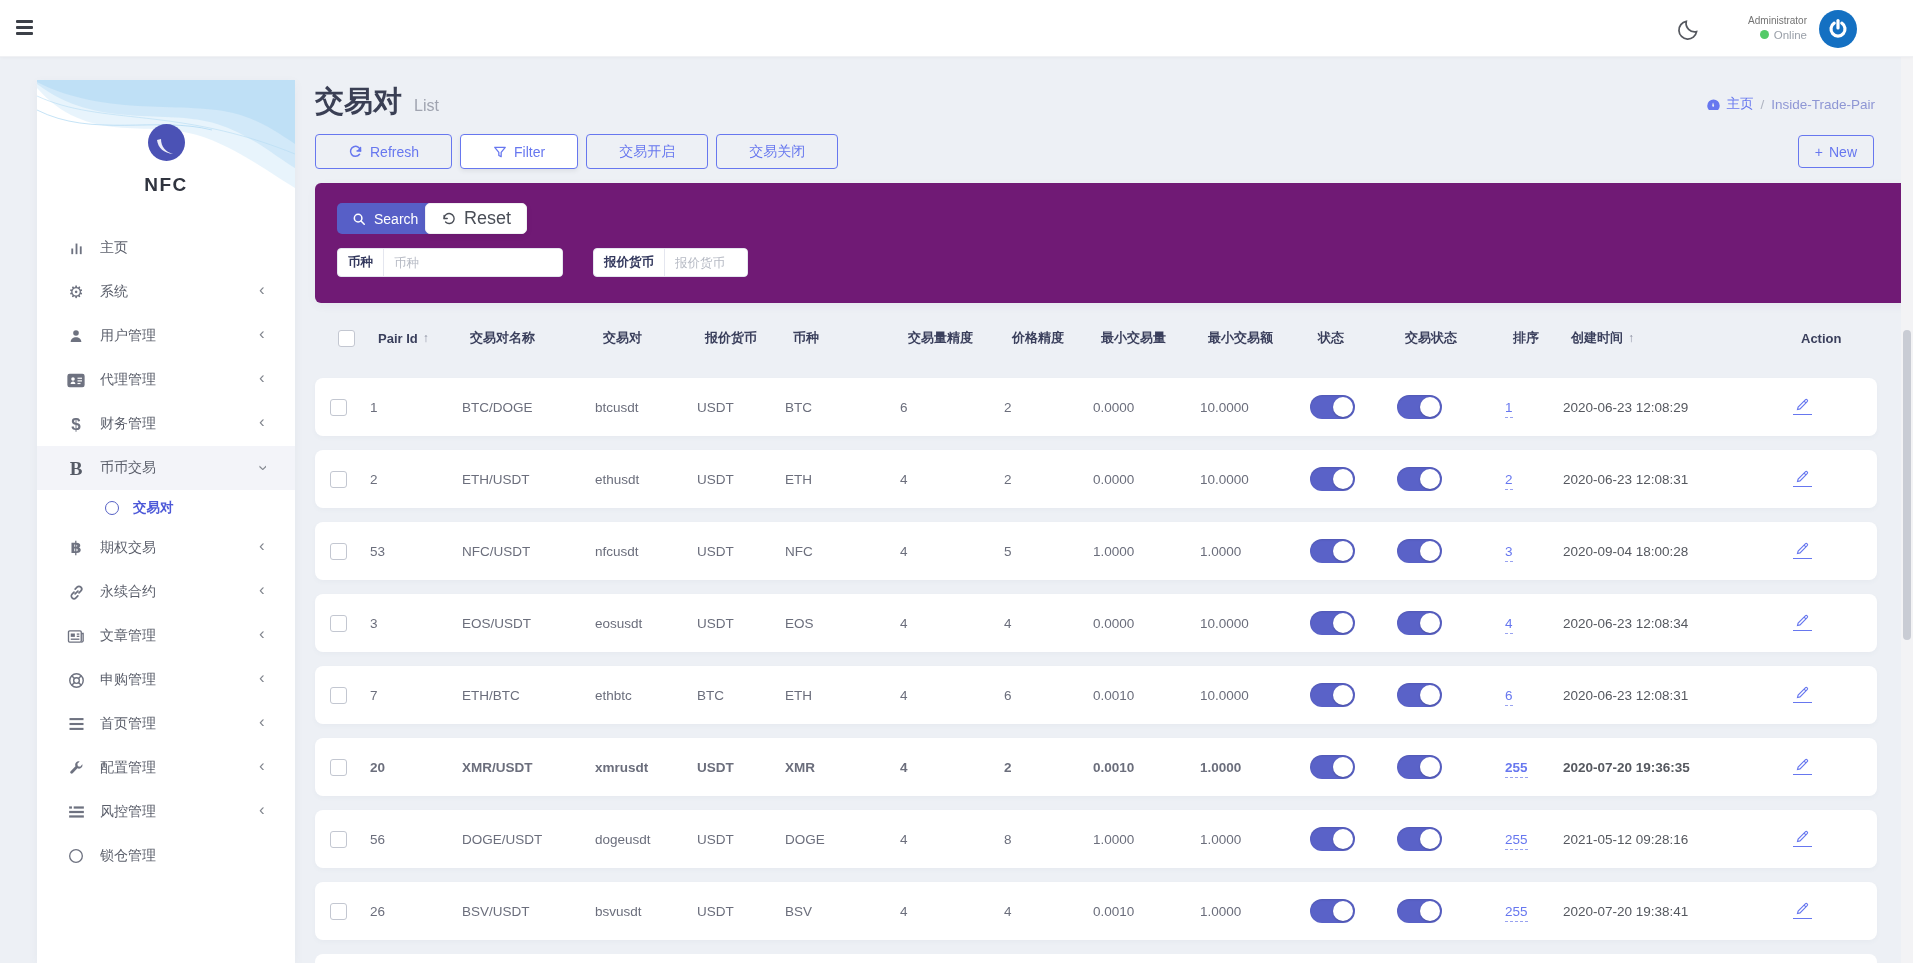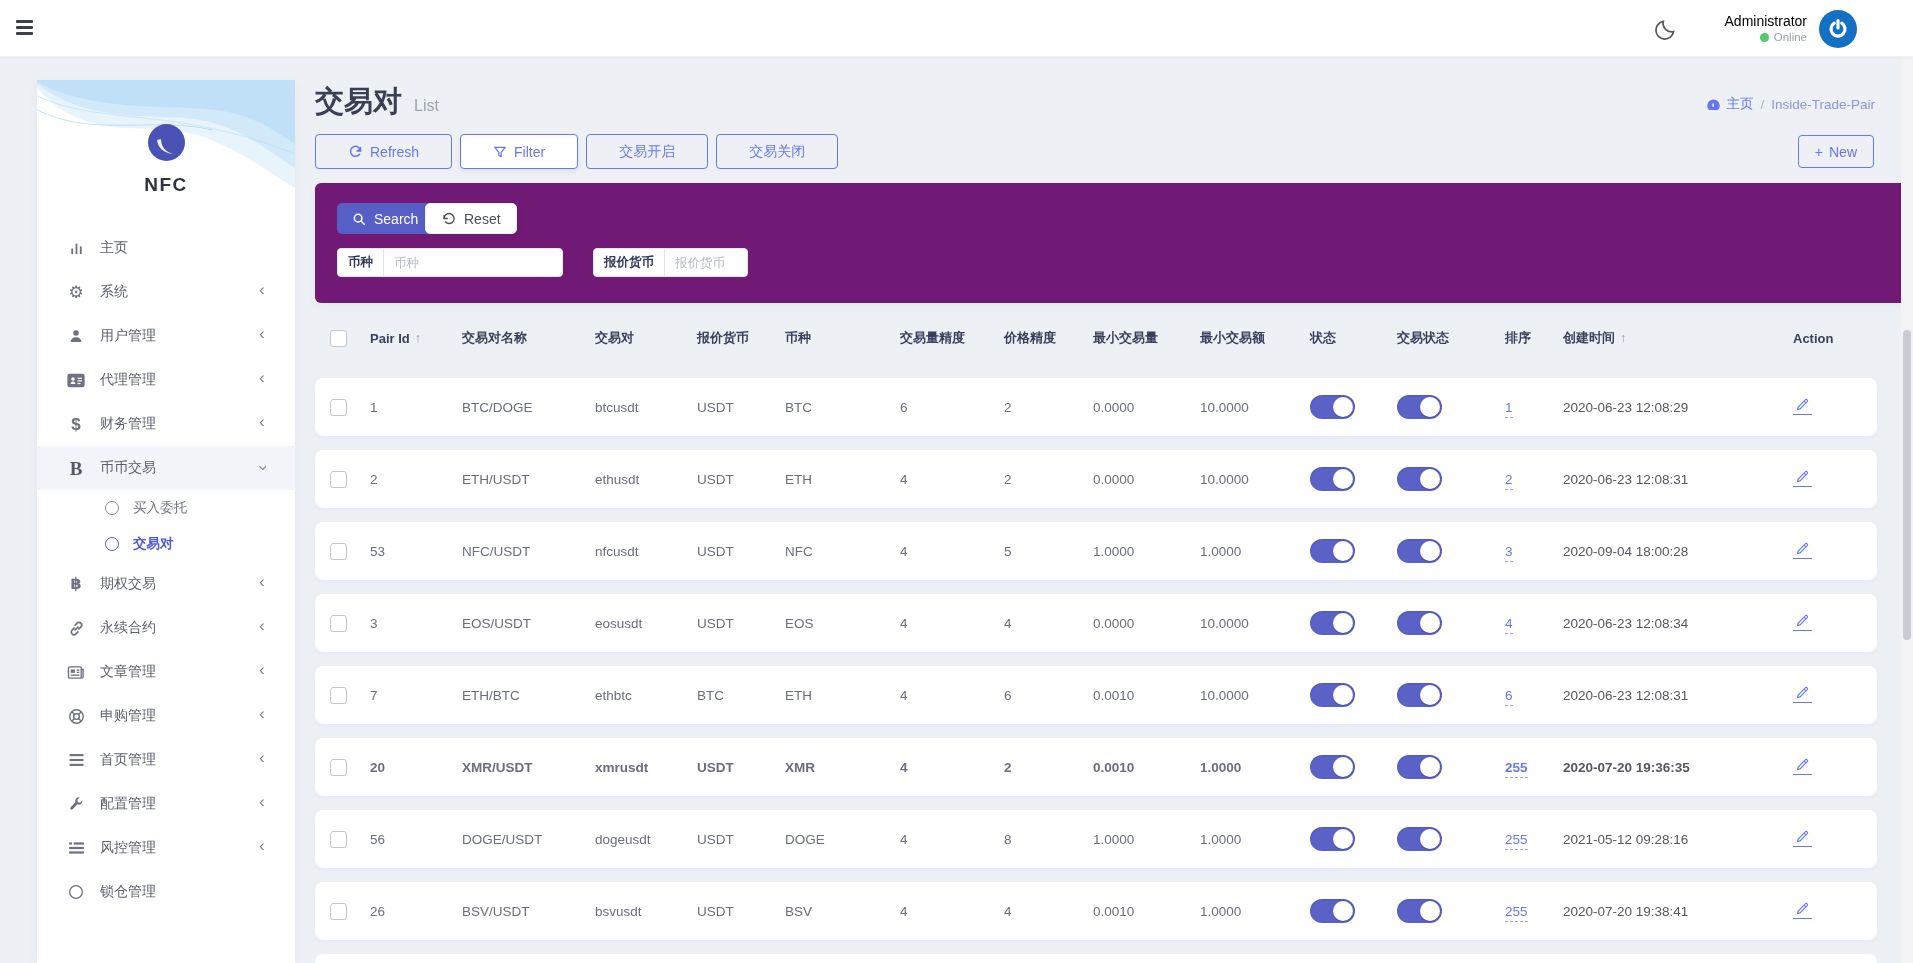--- a/index.html
+++ b/index.html
@@ -7,21 +7,21 @@
   body { font-family:"Liberation Sans","DejaVu Sans",sans-serif; background:#edf0f5; position:relative; }
 
   
   .navbar { position:absolute; left:0; top:0; width:1913px; height:57px; background:#ffffff;
             border-bottom:1px solid #f0f1f4; box-shadow:0 1px 3px rgba(0,0,0,.03); z-index:20; }
   .hamburger { position:absolute; left:16px; top:17px; width:20px; height:20px; cursor:pointer; }
   .hamburger i { display:block; width:17px; height:3px; background:#3c4048; margin:3px 0; border-radius:1px; }
   .nav-right { position:absolute; right:56px; top:0; height:57px; display:flex; align-items:center; }
   .moon { width:26px; height:26px; margin-right:46px; color:#55585f; }
   .user-meta { text-align:right; margin-right:12px; line-height:1.25; }
-  .user-name { font-size:14px; color:#000000; }
+  .user-name { font-size:10px; color:#737373; }
   .user-status { font-size:11.5px; color:#9aa0a9; display:flex; align-items:center; justify-content:flex-end; gap:5px; }
   .dot-online { width:9px; height:9px; border-radius:50%; background:#54ca68; display:inline-block; }
   .avatar { width:38px; height:38px; border-radius:50%; background:#1470c2; display:flex; align-items:center; justify-content:center; }
 
   
   .sidebar { position:absolute; left:37px; top:80px; width:258px; height:883px; background:#fff;
              box-shadow:0 3px 10px rgba(80,90,120,.05); overflow:hidden; z-index:10; }
   .brand { position:relative; height:146px; }
   .brand-waves { position:absolute; left:0; top:0; width:258px; height:112px; }
   .brand-logo { position:absolute; left:50%; margin-left:-18px; top:44px; width:37px; height:37px; }
@@ -58,35 +58,35 @@
   .btn-new { position:absolute; top:78px; right:3px; height:33px; padding:0 16px; border:1px solid #6777ef;
              border-radius:4px; background:transparent; color:#6777ef; font-size:14px; display:flex;
              align-items:center; gap:6px; cursor:pointer; font-family:inherit; }
 
   .filter-card { position:absolute; left:0; top:126px; width:1786px; height:120px; background:#701a75;
                  border-radius:6px; box-shadow:0 3px 10px rgba(80,90,120,.05); }
   .btn-search { position:absolute; left:22px; top:20px; height:31px; padding:0 15px; background:#575fc7; border:none;
                 border-radius:5px; color:#fff; font-size:14px; display:flex; align-items:center; gap:8px;
                 cursor:pointer; font-family:inherit; }
   .btn-reset { position:absolute; left:110px; top:20px; height:31px; padding:0 15px; background:#fff;
-               border:1px solid #f0f0f3; border-radius:5px; color:#4a4e57; font-size:14px; display:flex;
+               border:1px solid #f0f0f3; border-radius:5px; color:#4a4e57; font-size:18px; display:flex;
                align-items:center; gap:8px; cursor:pointer; box-shadow:0 2px 6px rgba(0,0,0,.07); font-family:inherit; }
   .input-group { position:absolute; top:65px; height:29px; display:flex; border:1px solid #e4e6ef; border-radius:4px;
                  background:#fff; overflow:hidden; }
   .ig-label { display:flex; align-items:center; padding:0 10px; font-size:12.5px; font-weight:700; color:#34395e;
               border-right:1px solid #e4e6ef; white-space:nowrap; }
   .ig-input { border:none; outline:none; padding:0 10px; font-size:12.5px; color:#4a4e57; font-family:inherit; min-width:0; }
   .ig-input::placeholder { color:#b6bac4; }
   .group1 { left:22px; width:226px; } .group1 .ig-input{ width:181px; }
   .group2 { left:278px; width:155px; } .group2 .ig-input{ width:95px; }
 
   
   .grid-cols { display:grid; grid-template-columns:55px 92px 133px 102px 88px 115px 104px 89px 107px 110px 87px 108px 58px 230px 1fr;
                align-items:center; }
-  .thead { position:absolute; left:0; top:261px; width:1562px; height:40px; font-size:13px; font-weight:700; color:#3a3f5c; }
+  .thead { position:absolute; left:8px; top:261px; width:1562px; height:40px; font-size:13px; font-weight:700; color:#3a3f5c; }
   .thead .th { display:flex; align-items:center; gap:5px; }
   .sort-arrow { color:#8b8fa0; font-size:12px; font-weight:400; }
   .rows { position:absolute; left:0; top:321px; width:1562px; }
   .trow { position:absolute; left:0; width:1562px; height:58px; background:#fff; border-radius:8px;
           box-shadow:0 2px 5px rgba(80,90,120,.04); font-size:13.5px; color:#6b6e7c; }
   .cell-ckb { padding-left:15px; }
   .checkbox { width:17px; height:17px; border:1px solid #c3c7d1; border-radius:3px; background:#fff; cursor:pointer; }
   .toggle { position:relative; width:45px; height:24px; border-radius:12px; background:#5a62c8; cursor:pointer;
             box-shadow:inset 0 1px 2px rgba(0,0,0,.1); }
   .toggle .knob { position:absolute; right:2px; top:2px; width:20px; height:20px; border-radius:50%; background:#fff;
@@ -195,24 +195,20 @@
         </span>
         <span class="mi-label">财务管理</span>
         <span class="mi-chev">‹</span>
       </div>
       <div class="menu-item active">
         <span class="mi-icon">
           <span style="font-family:'Liberation Serif',serif;font-size:19px;font-weight:700;color:#555a66;">B</span>
         </span>
         <span class="mi-label">币币交易</span>
         <span class="mi-chev down">‹</span>
-      </div>
-      <div class="submenu-item">
-        <span class="ring"></span>
-        <span class="sm-label">买入委托</span>
       </div>
       <div class="submenu-item active">
         <span class="ring"></span>
         <span class="sm-label">交易对</span>
       </div>
       <div class="menu-item">
         <span class="mi-icon">
           <span style="font-size:16px;font-weight:700;color:#6e7280;">฿</span>
         </span>
         <span class="mi-label">期权交易</span>

